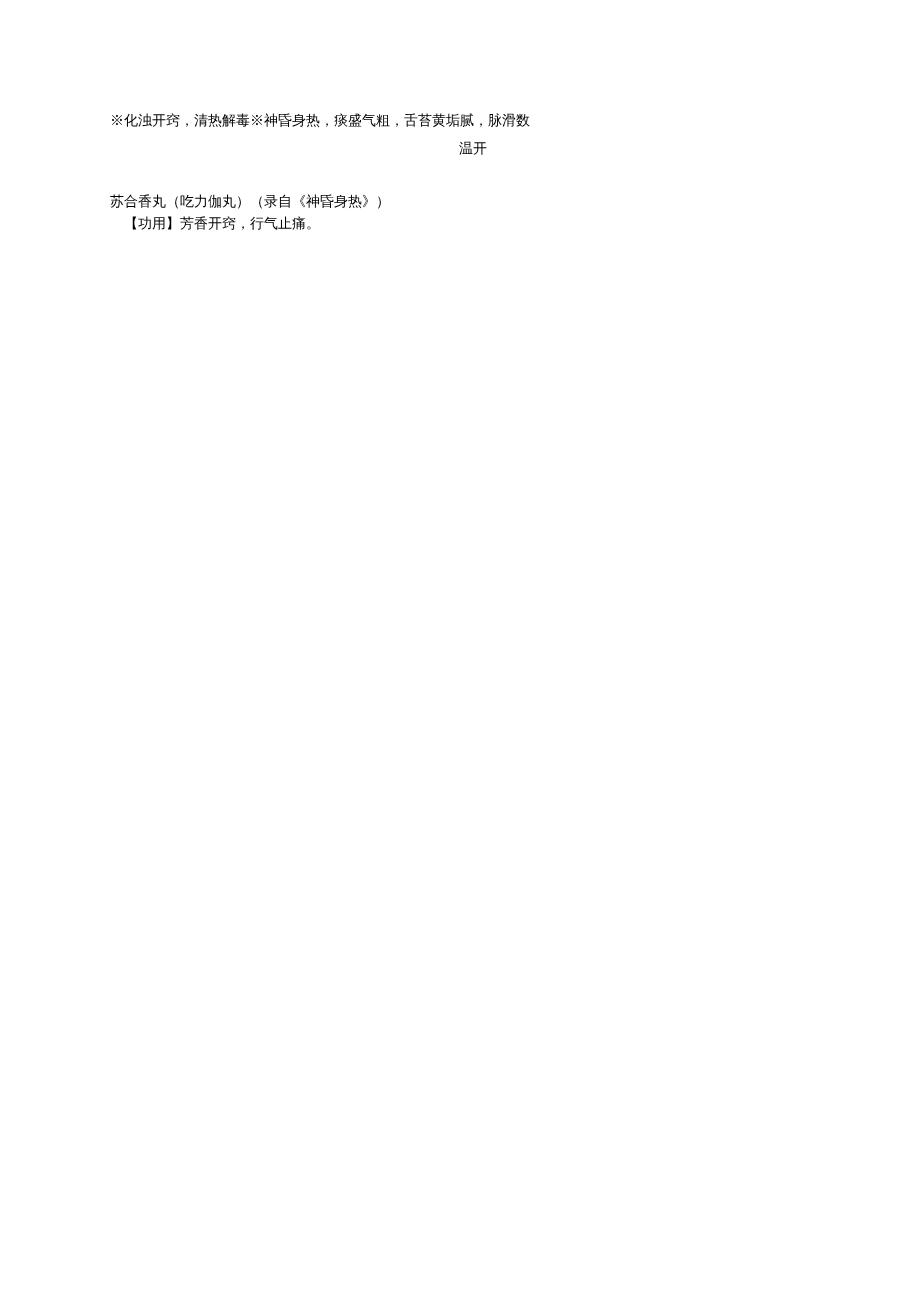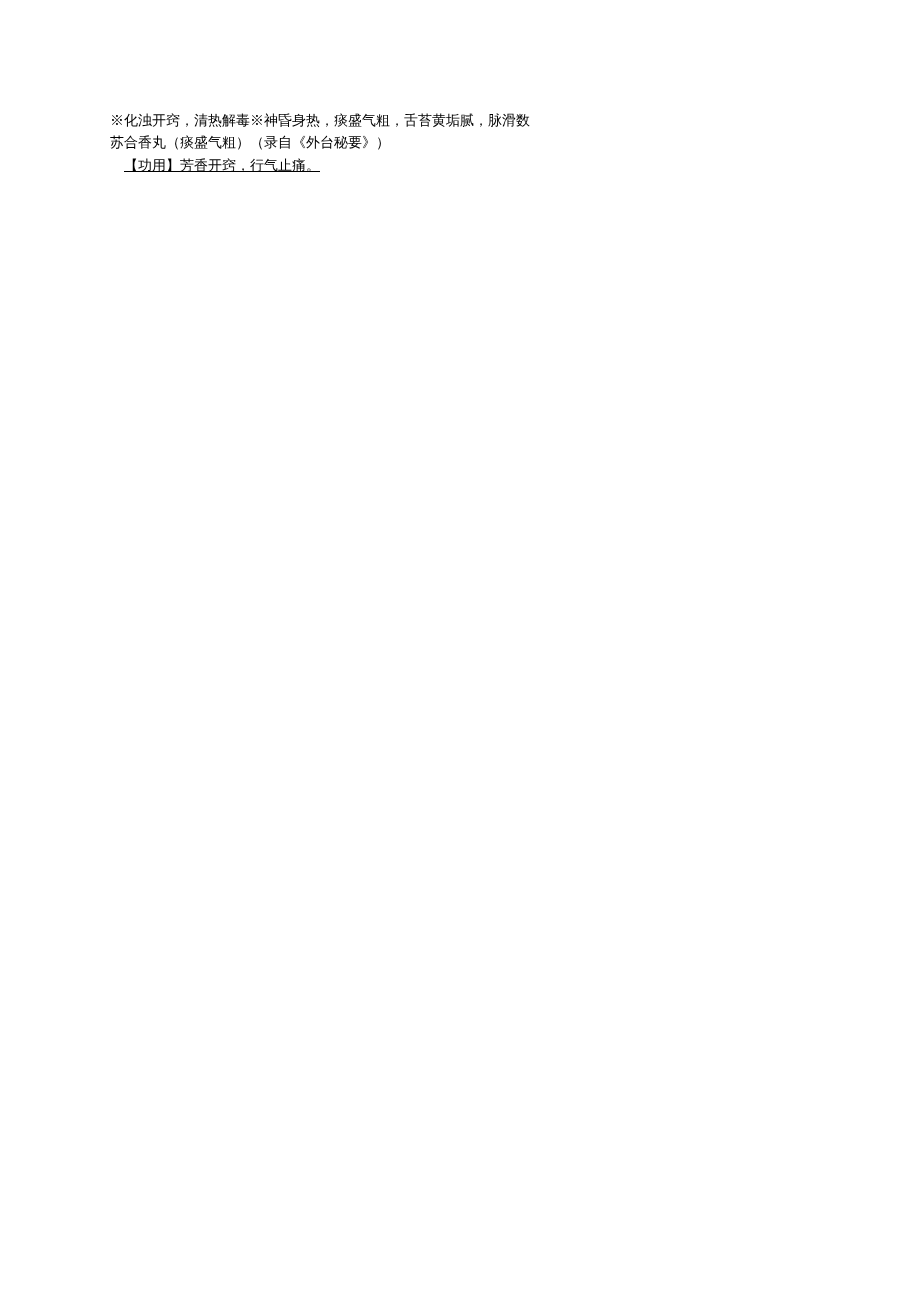--- a/index.html
+++ b/index.html
@@ -21,32 +21,32 @@
     margin: 0;
     padding: 0;
   }
   .centered {
     text-align: center;
     margin-top: 6px;
     margin-bottom: 30px;
   }
   .indent {
     text-indent: 1em;
-    text-decoration: underline;
   }
   .section2 {
     margin-top: 0;
   }
 </style>
 </head>
 <body>
 
 <div class="page">
 
   <p class="line">※化浊开窍，清热解毒※神昏身热，痰盛气粗，舌苔黄垢腻，脉滑数</p>
 
+  <p class="line centered">温开</p>
 
   <div class="section2">
-    <p class="line">苏合香丸（痰盛气粗）（录自《外台秘要》）</p>
+    <p class="line">苏合香丸（吃力伽丸）（录自《神昏身热》）</p>
     <p class="line indent">【功用】芳香开窍，行气止痛。</p>
   </div>
 
 </div>
 
 </body></html>

